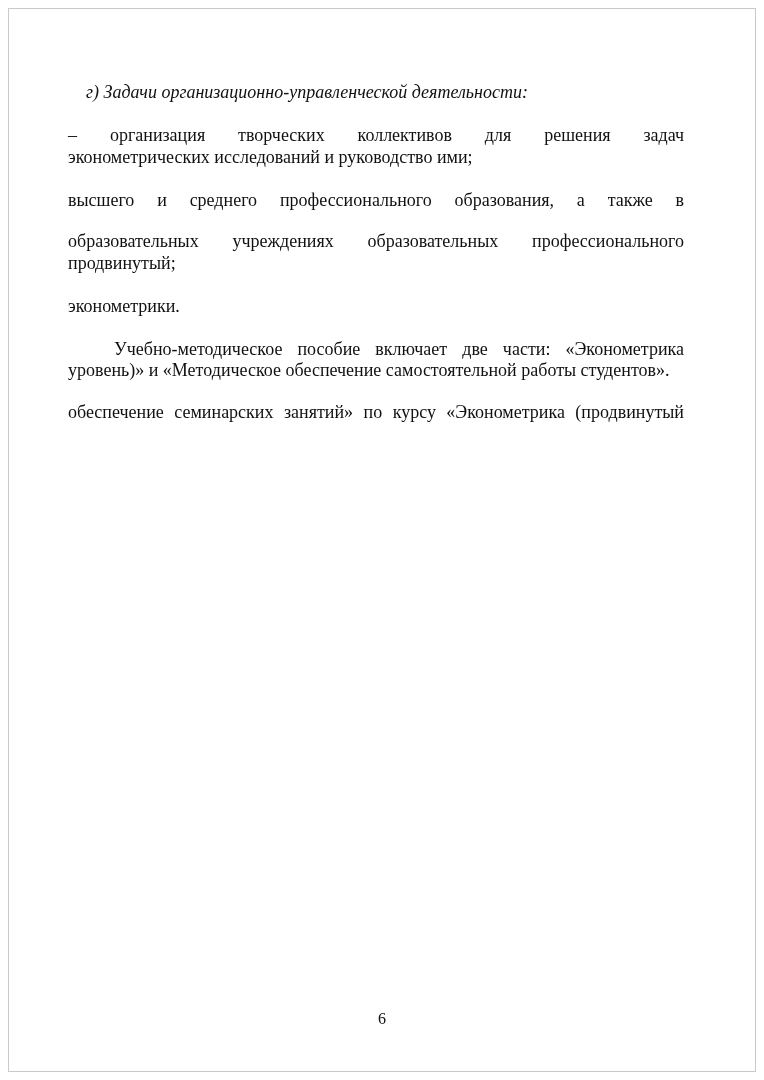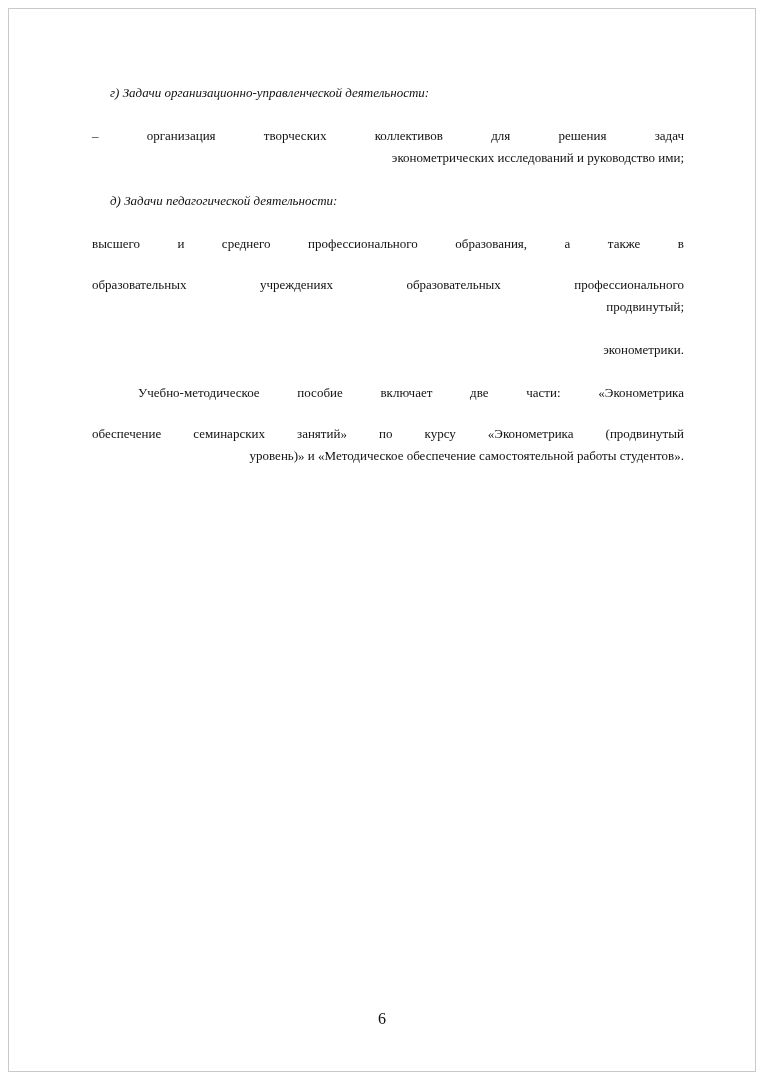--- a/index.html
+++ b/index.html
@@ -20,35 +20,35 @@
     position: absolute;
     left: 8px;
     top: 8px;
     right: 8px;
     bottom: 8px;
     border: 1px solid #c9c9c9;
     pointer-events: none;
   }
   .content {
     position: absolute;
-    left: 92px;
+    left: 68px;
     right: 80px;
     top: 82px;
-    font-size: 13px;
+    font-size: 18px;
     line-height: 21.5px;
   }
   .block {
     margin: 0 0 21.5px 0;
   }
   .heading {
     font-style: italic;
     padding-left: 18px;
   }
   .line {
-    text-align: right;
+    text-align: left;
     white-space: normal;
   }
   .line.jall {
     text-align: justify;
     text-align-last: justify;
     margin-top: 20px;
   }
   .indent-first {
     padding-left: 46px;
   }
@@ -70,34 +70,33 @@
 
   <div class="content">
 
     <div class="block heading">г) Задачи организационно-управленческой деятельности:</div>
 
     <div class="block">
       <div class="line jall">– организация творческих коллективов для решения задач</div>
       <div class="line">эконометрических исследований и руководство ими;</div>
     </div>
 
-    <div class="block heading">д) Задачи педагогической деятельности:</div>
 
     <div class="block">
       <div class="line jall">высшего и среднего профессионального образования, а также в</div>
       <div class="line jall">образовательных учреждениях образовательных профессионального</div>
       <div class="line">продвинутый;</div>
     </div>
 
     <div class="block">
       <div class="line">эконометрики.</div>
     </div>
 
     <div class="block">
       <div class="line jall indent-first">Учебно-методическое пособие включает две части: «Эконометрика</div>
+      <div class="line">уровень)» и «Методическое обеспечение самостоятельной работы студентов».</div>
       <div class="line jall">обеспечение семинарских занятий» по курсу «Эконометрика (продвинутый</div>
-      <div class="line">уровень)» и «Методическое обеспечение самостоятельной работы студентов».</div>
     </div>
 
   </div>
 
   <div class="page-number">6</div>
 </div>
 
 </body></html>

